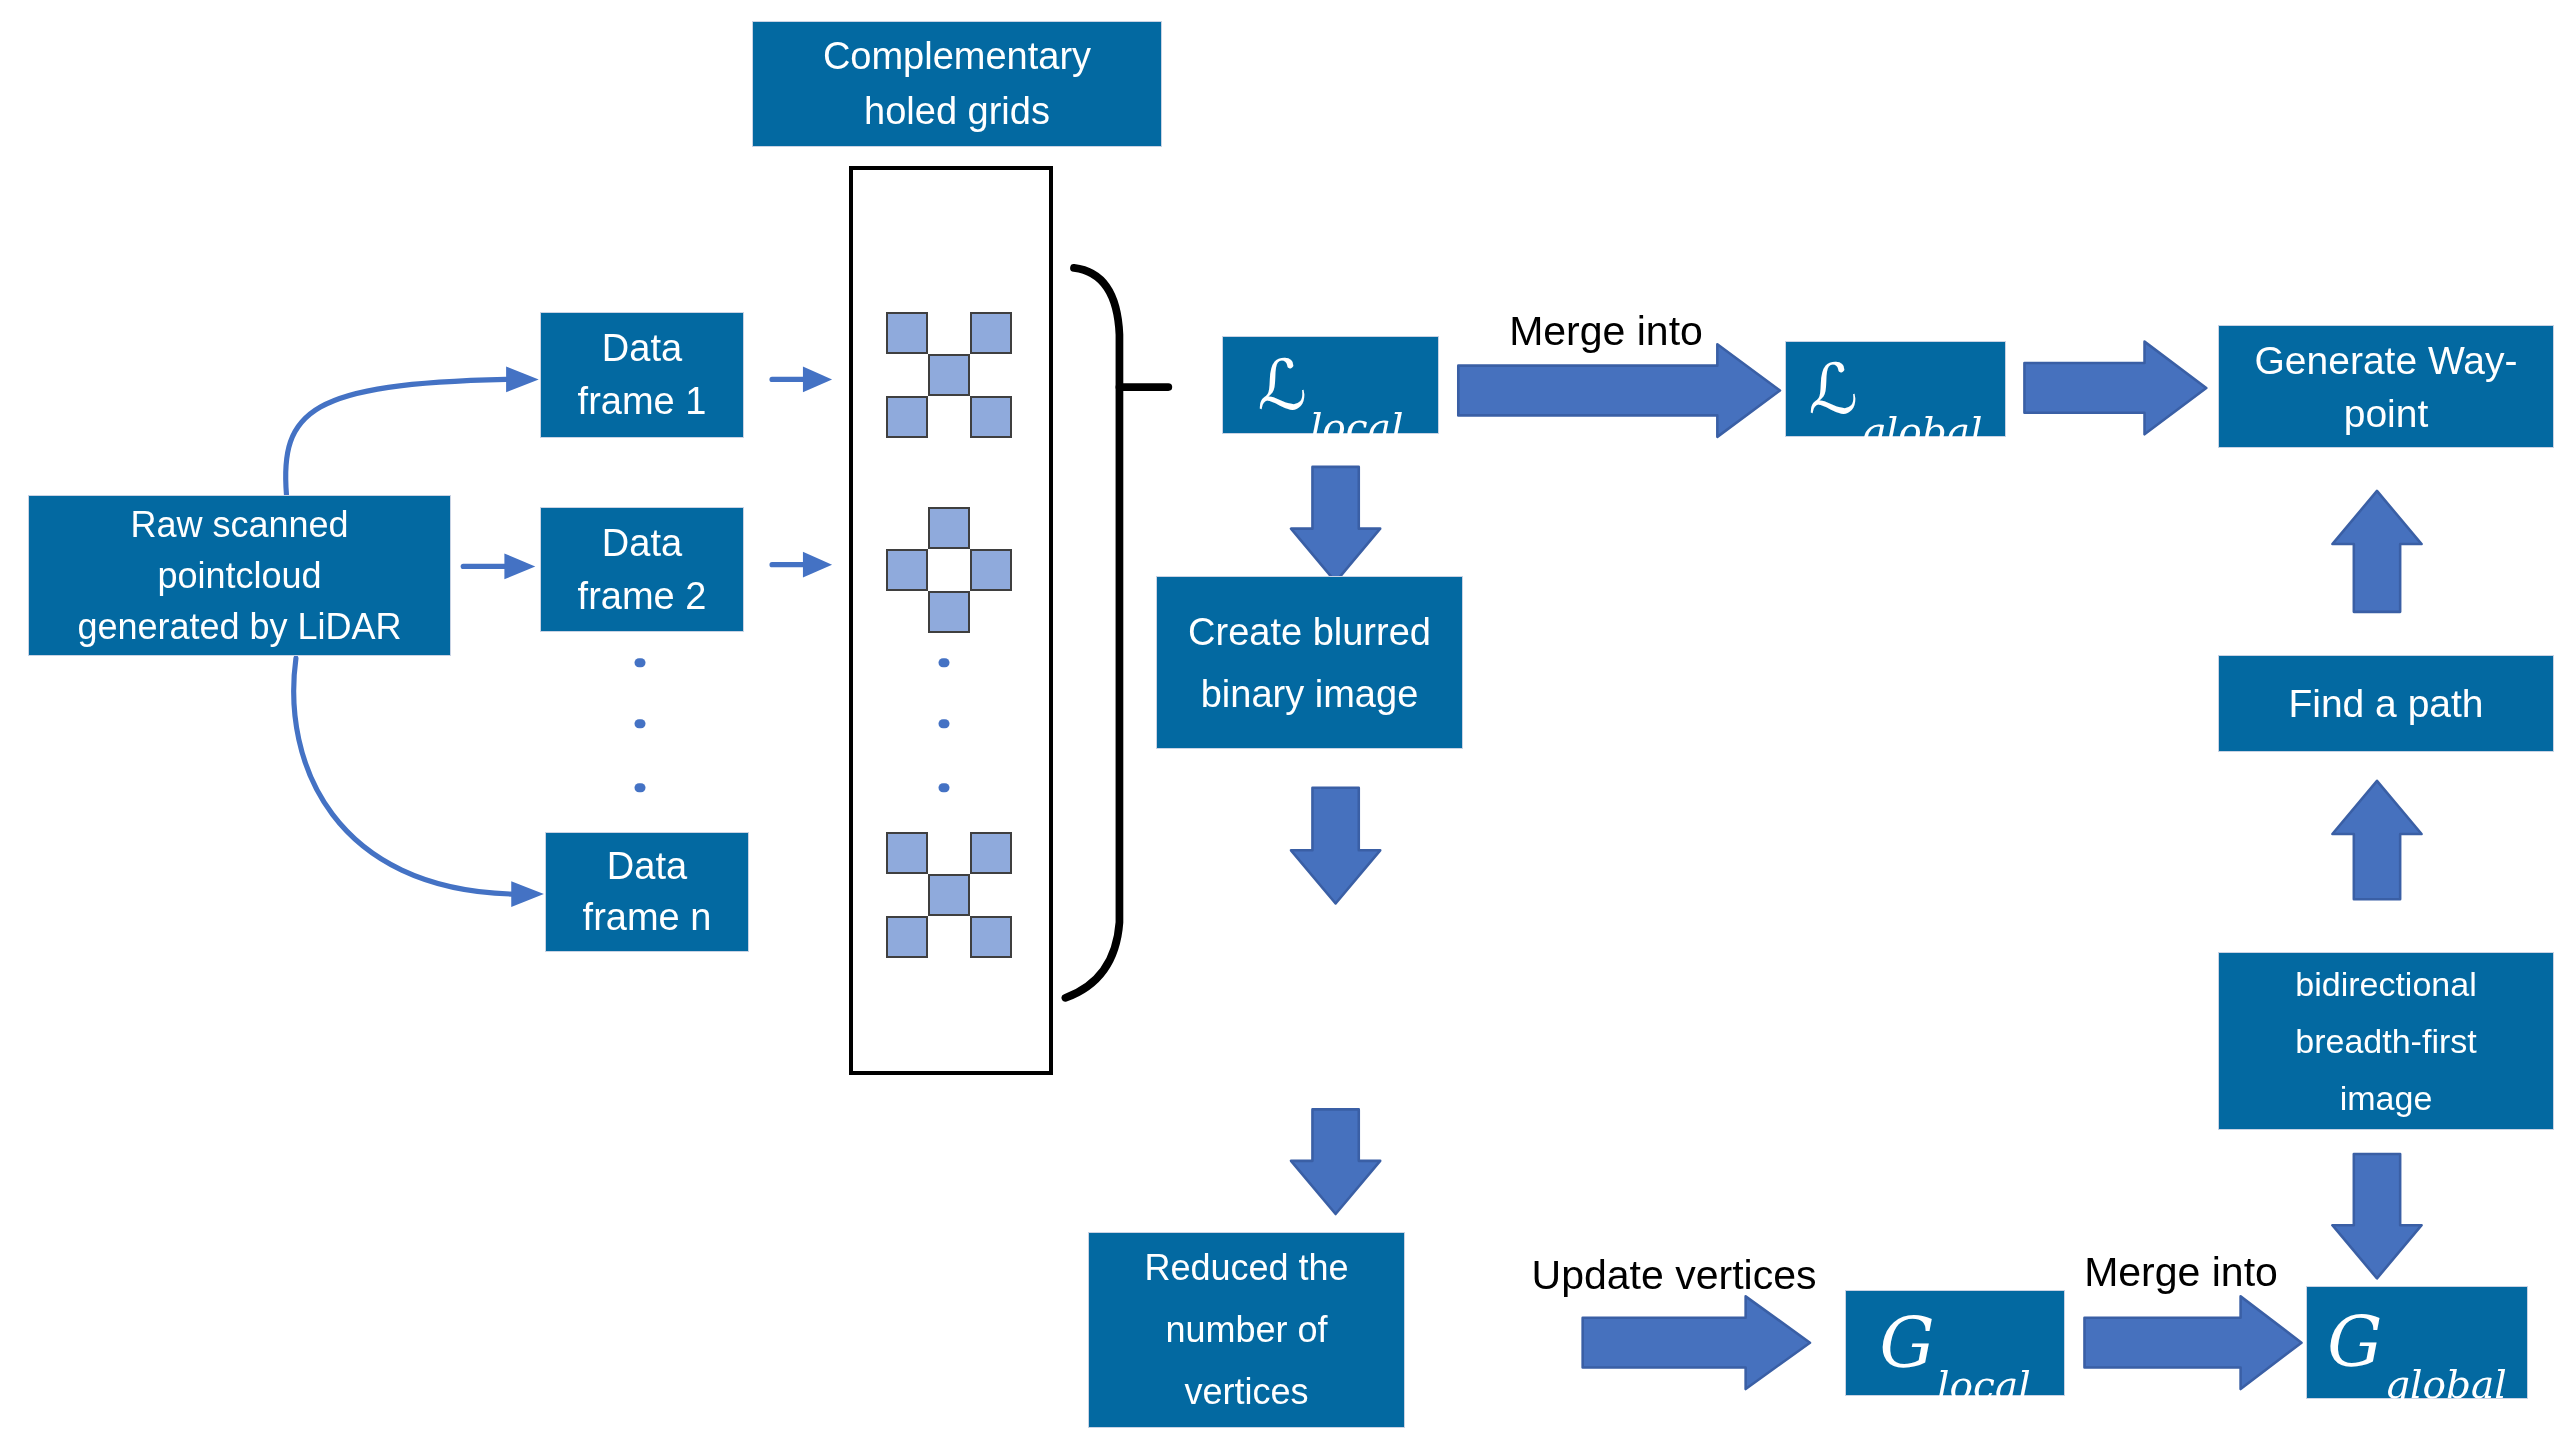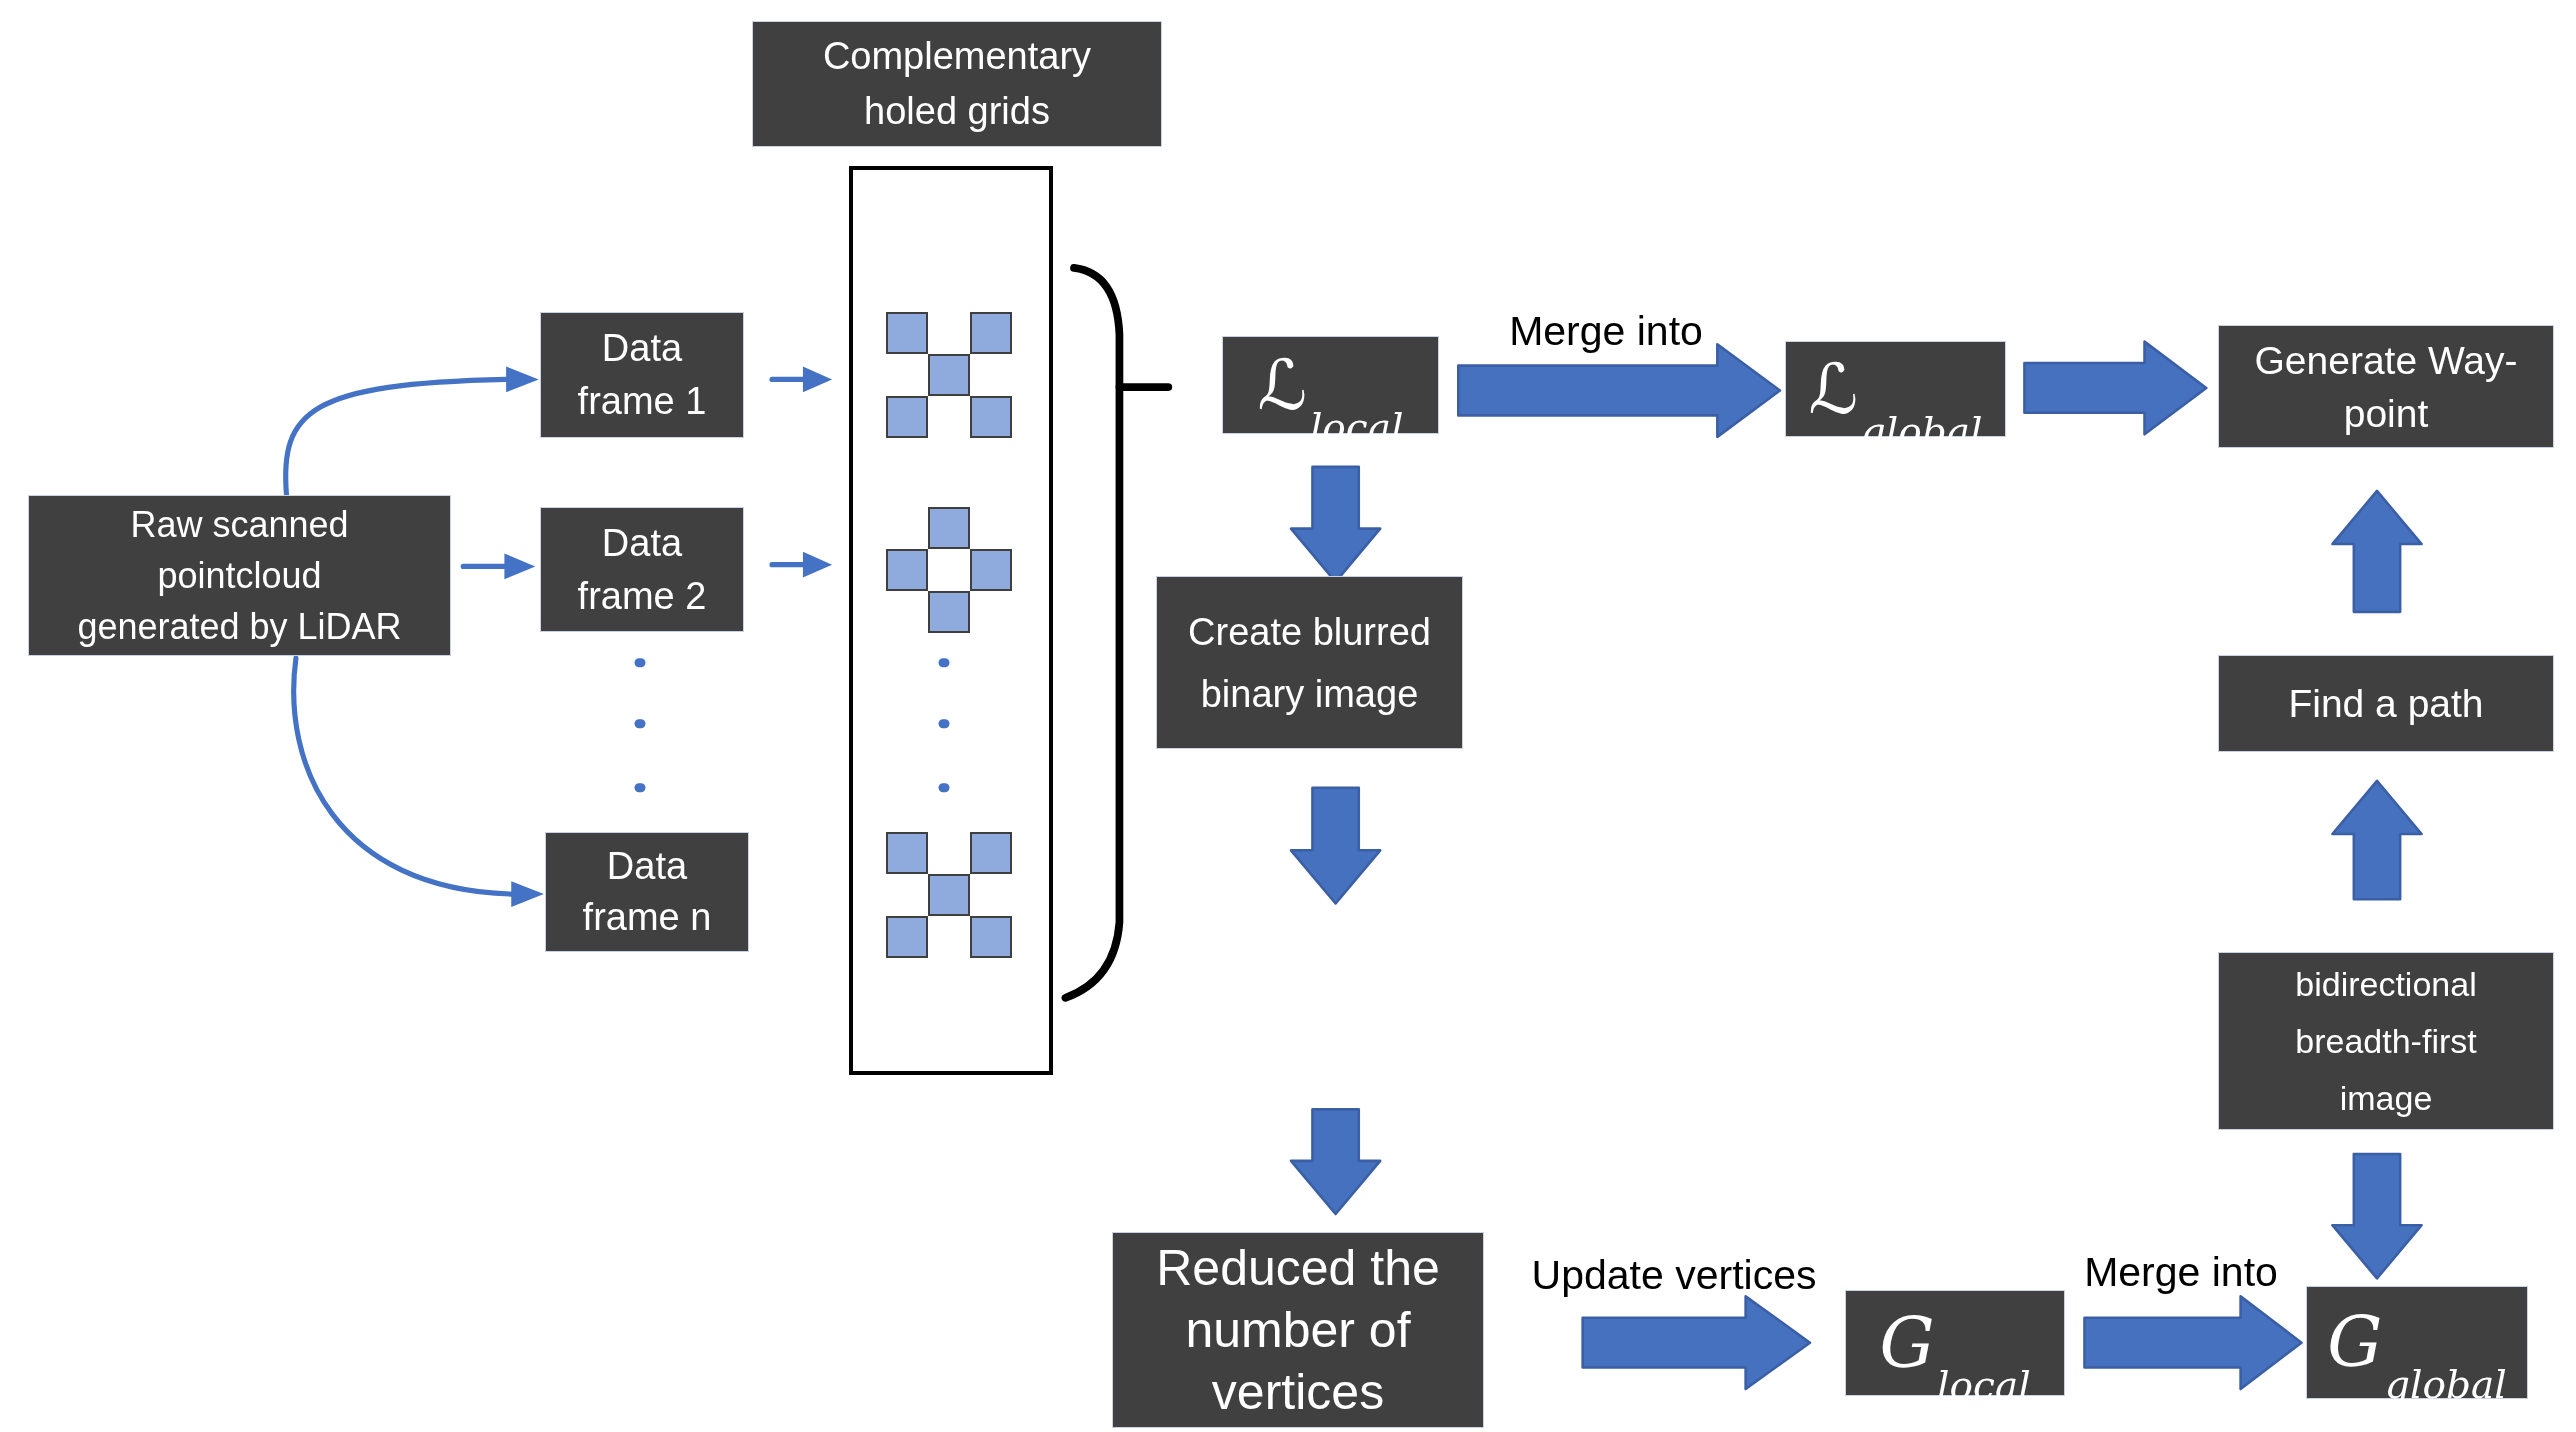--- a/index.html
+++ b/index.html
@@ -2,21 +2,21 @@
 <html style="font-size:13.7px"><head>
 <meta charset="utf-8">
 <style>
   html,body{margin:0;padding:0;background:#fff;}
   .canvas{
     position:relative;width:2576px;height:1433px;background:#ffffff;
     font-family:"Liberation Sans",sans-serif;overflow:hidden;
   }
   #connector-layer{position:absolute;left:0;top:0;}
   .node{
-    position:absolute;background:#404040;color:#fff;
+    position:absolute;background:#0369a1;color:#fff;
     display:flex;flex-direction:column;align-items:center;justify-content:center;
     text-align:left;box-sizing:border-box;border:1.7px solid #C9D3E4;
   }
   .node .line{display:block;}
   .node.math{flex-direction:row;align-items:center;}
   .node.math .sym{
     font-family:"DejaVu Serif","DejaVu Sans",serif;font-style:italic;
     font-size:69px;line-height:1;
   }
   .node.math .sub{
@@ -165,21 +165,21 @@
     <span class="line">Generate Way-</span>
     <span class="line">point</span>
   </div>
 
   <div class="node" style="left:1156px;top:576px;width:307px;height:173px;font-size:38px;line-height:62px">
     <span class="line">Create blurred</span>
     <span class="line">binary image</span>
   </div>
 
 
-  <div class="node" style="left:1112px;top:1232px;width:372px;height:196px;font-size:50px;line-height:62px">
+  <div class="node" style="left:1088px;top:1232px;width:317px;height:196px;font-size:36px;line-height:62px">
     <span class="line">Reduced the</span>
     <span class="line">number of</span>
     <span class="line">vertices</span>
   </div>
 
   <div class="node math" style="left:1845px;top:1290px;width:220px;height:106px">
     <span class="sym">G</span>
       <span class="sub">local</span>
   </div>
 

